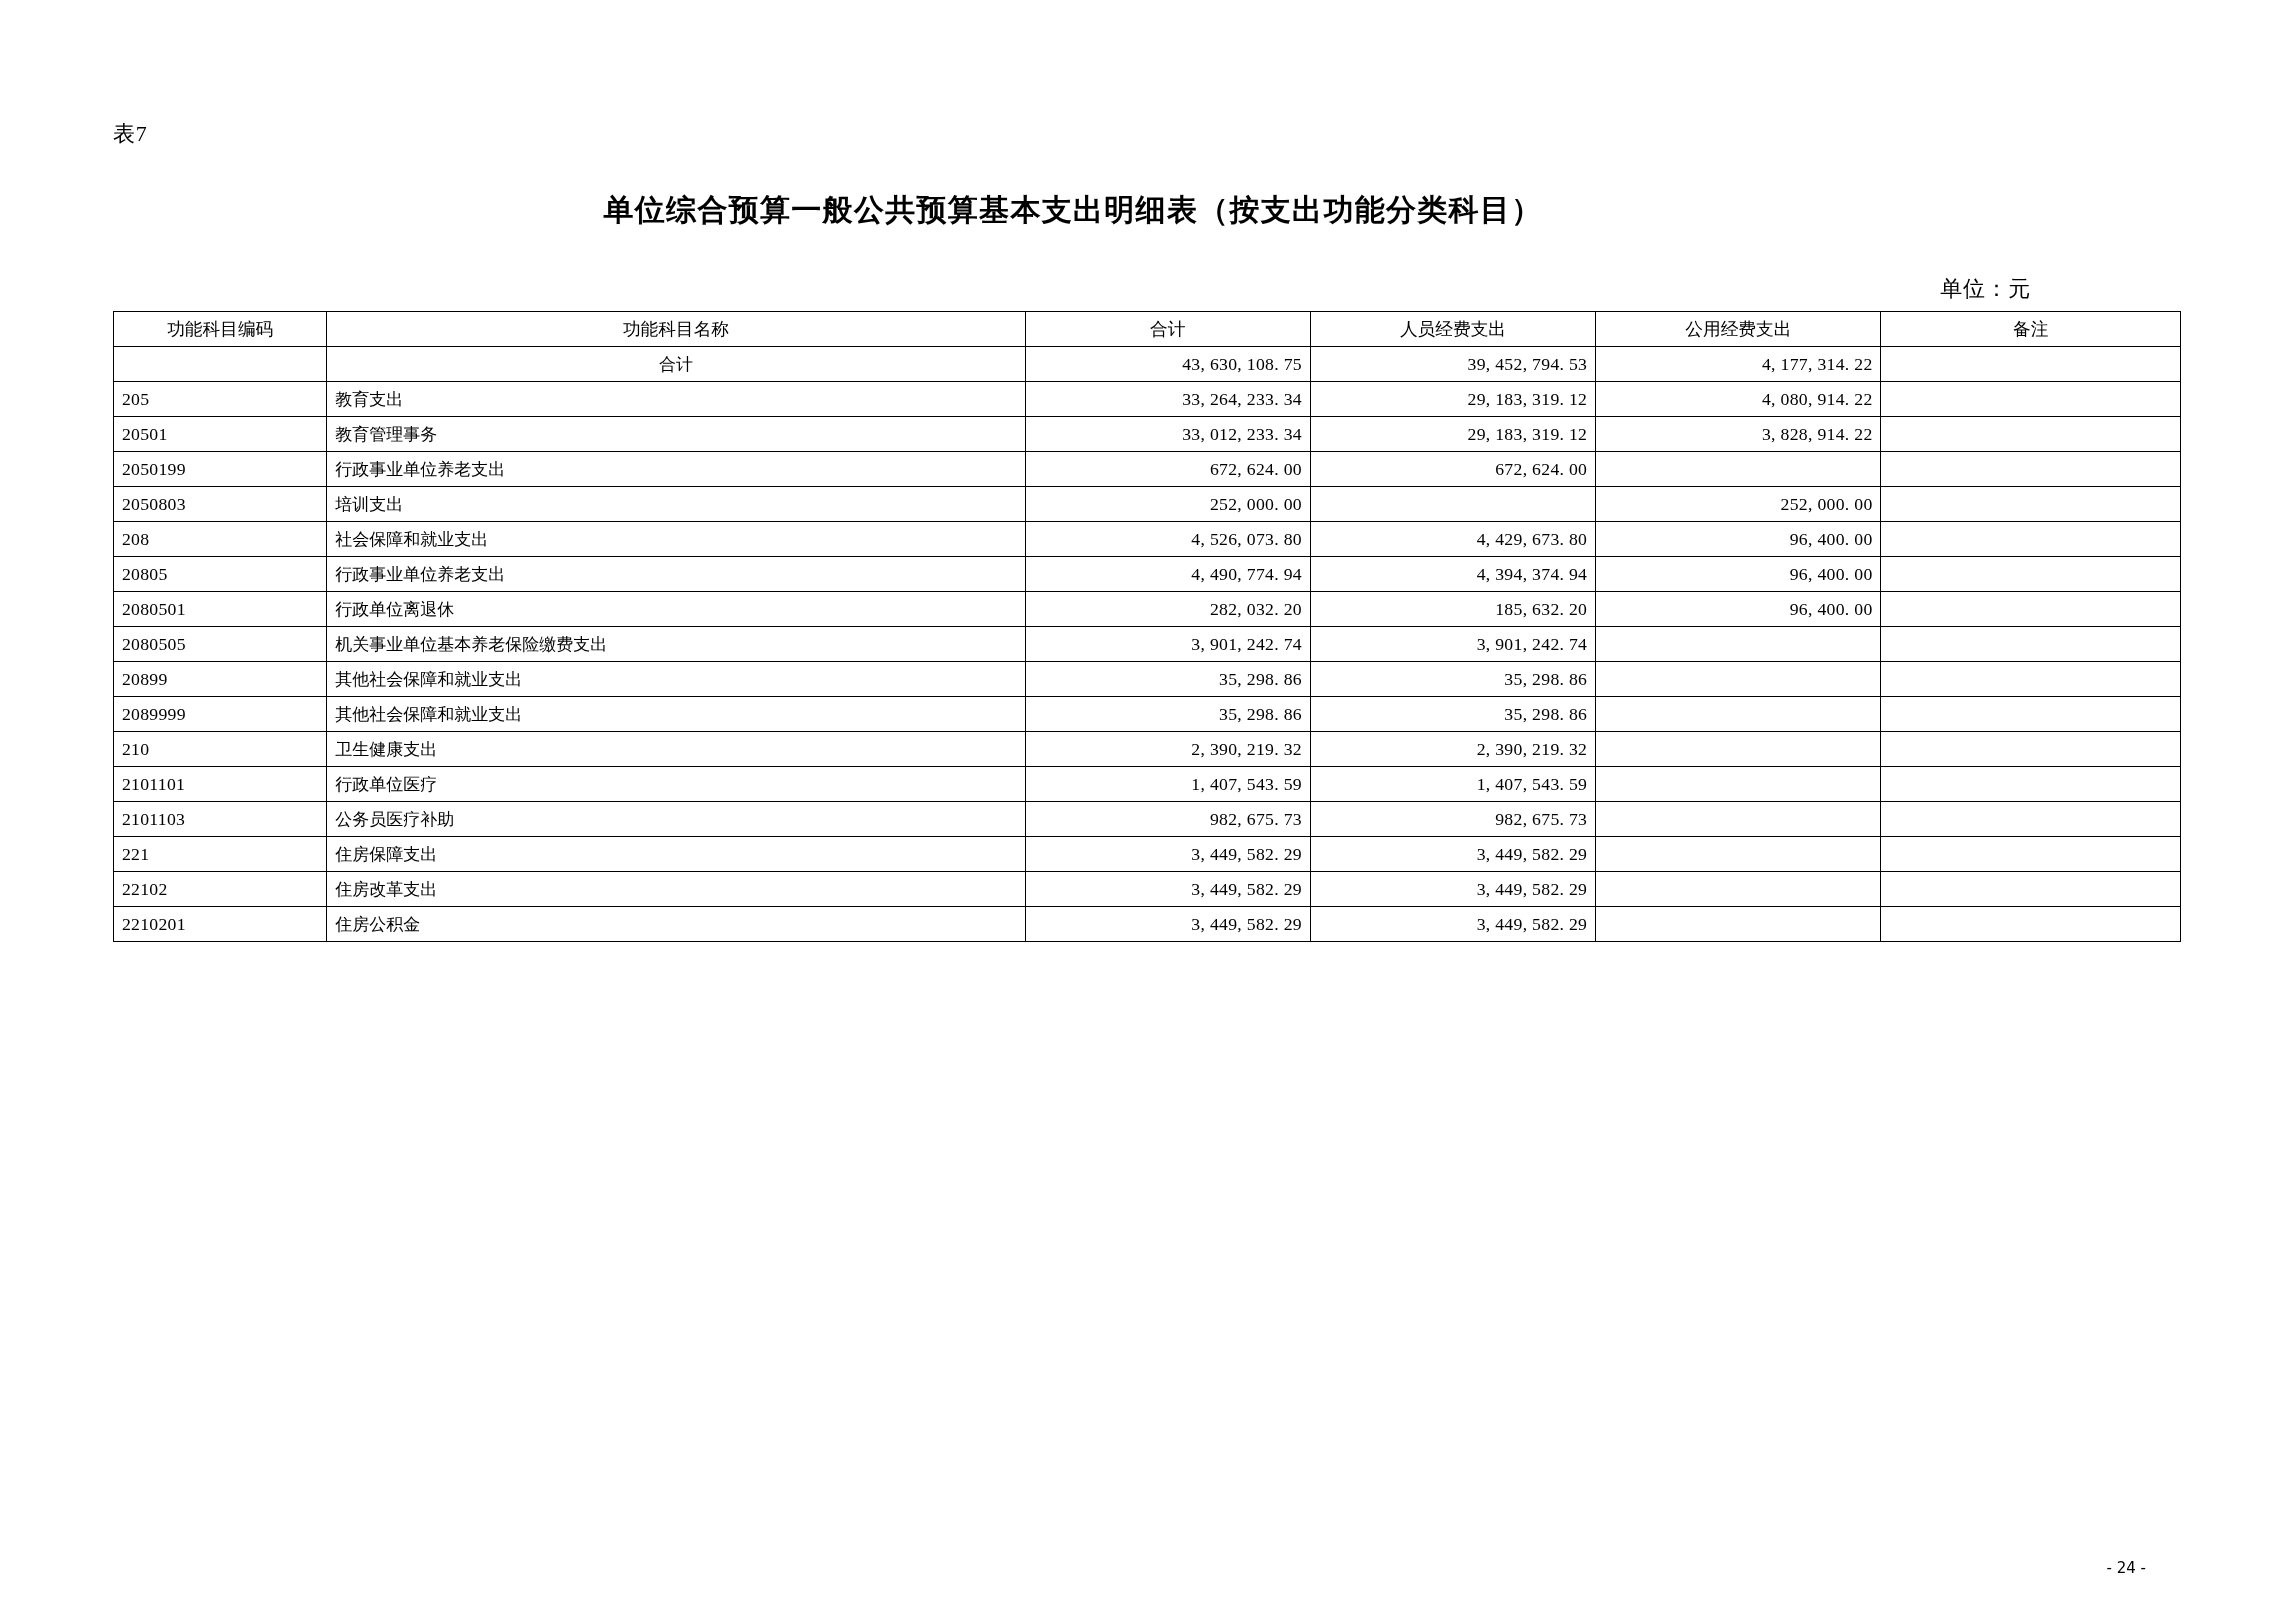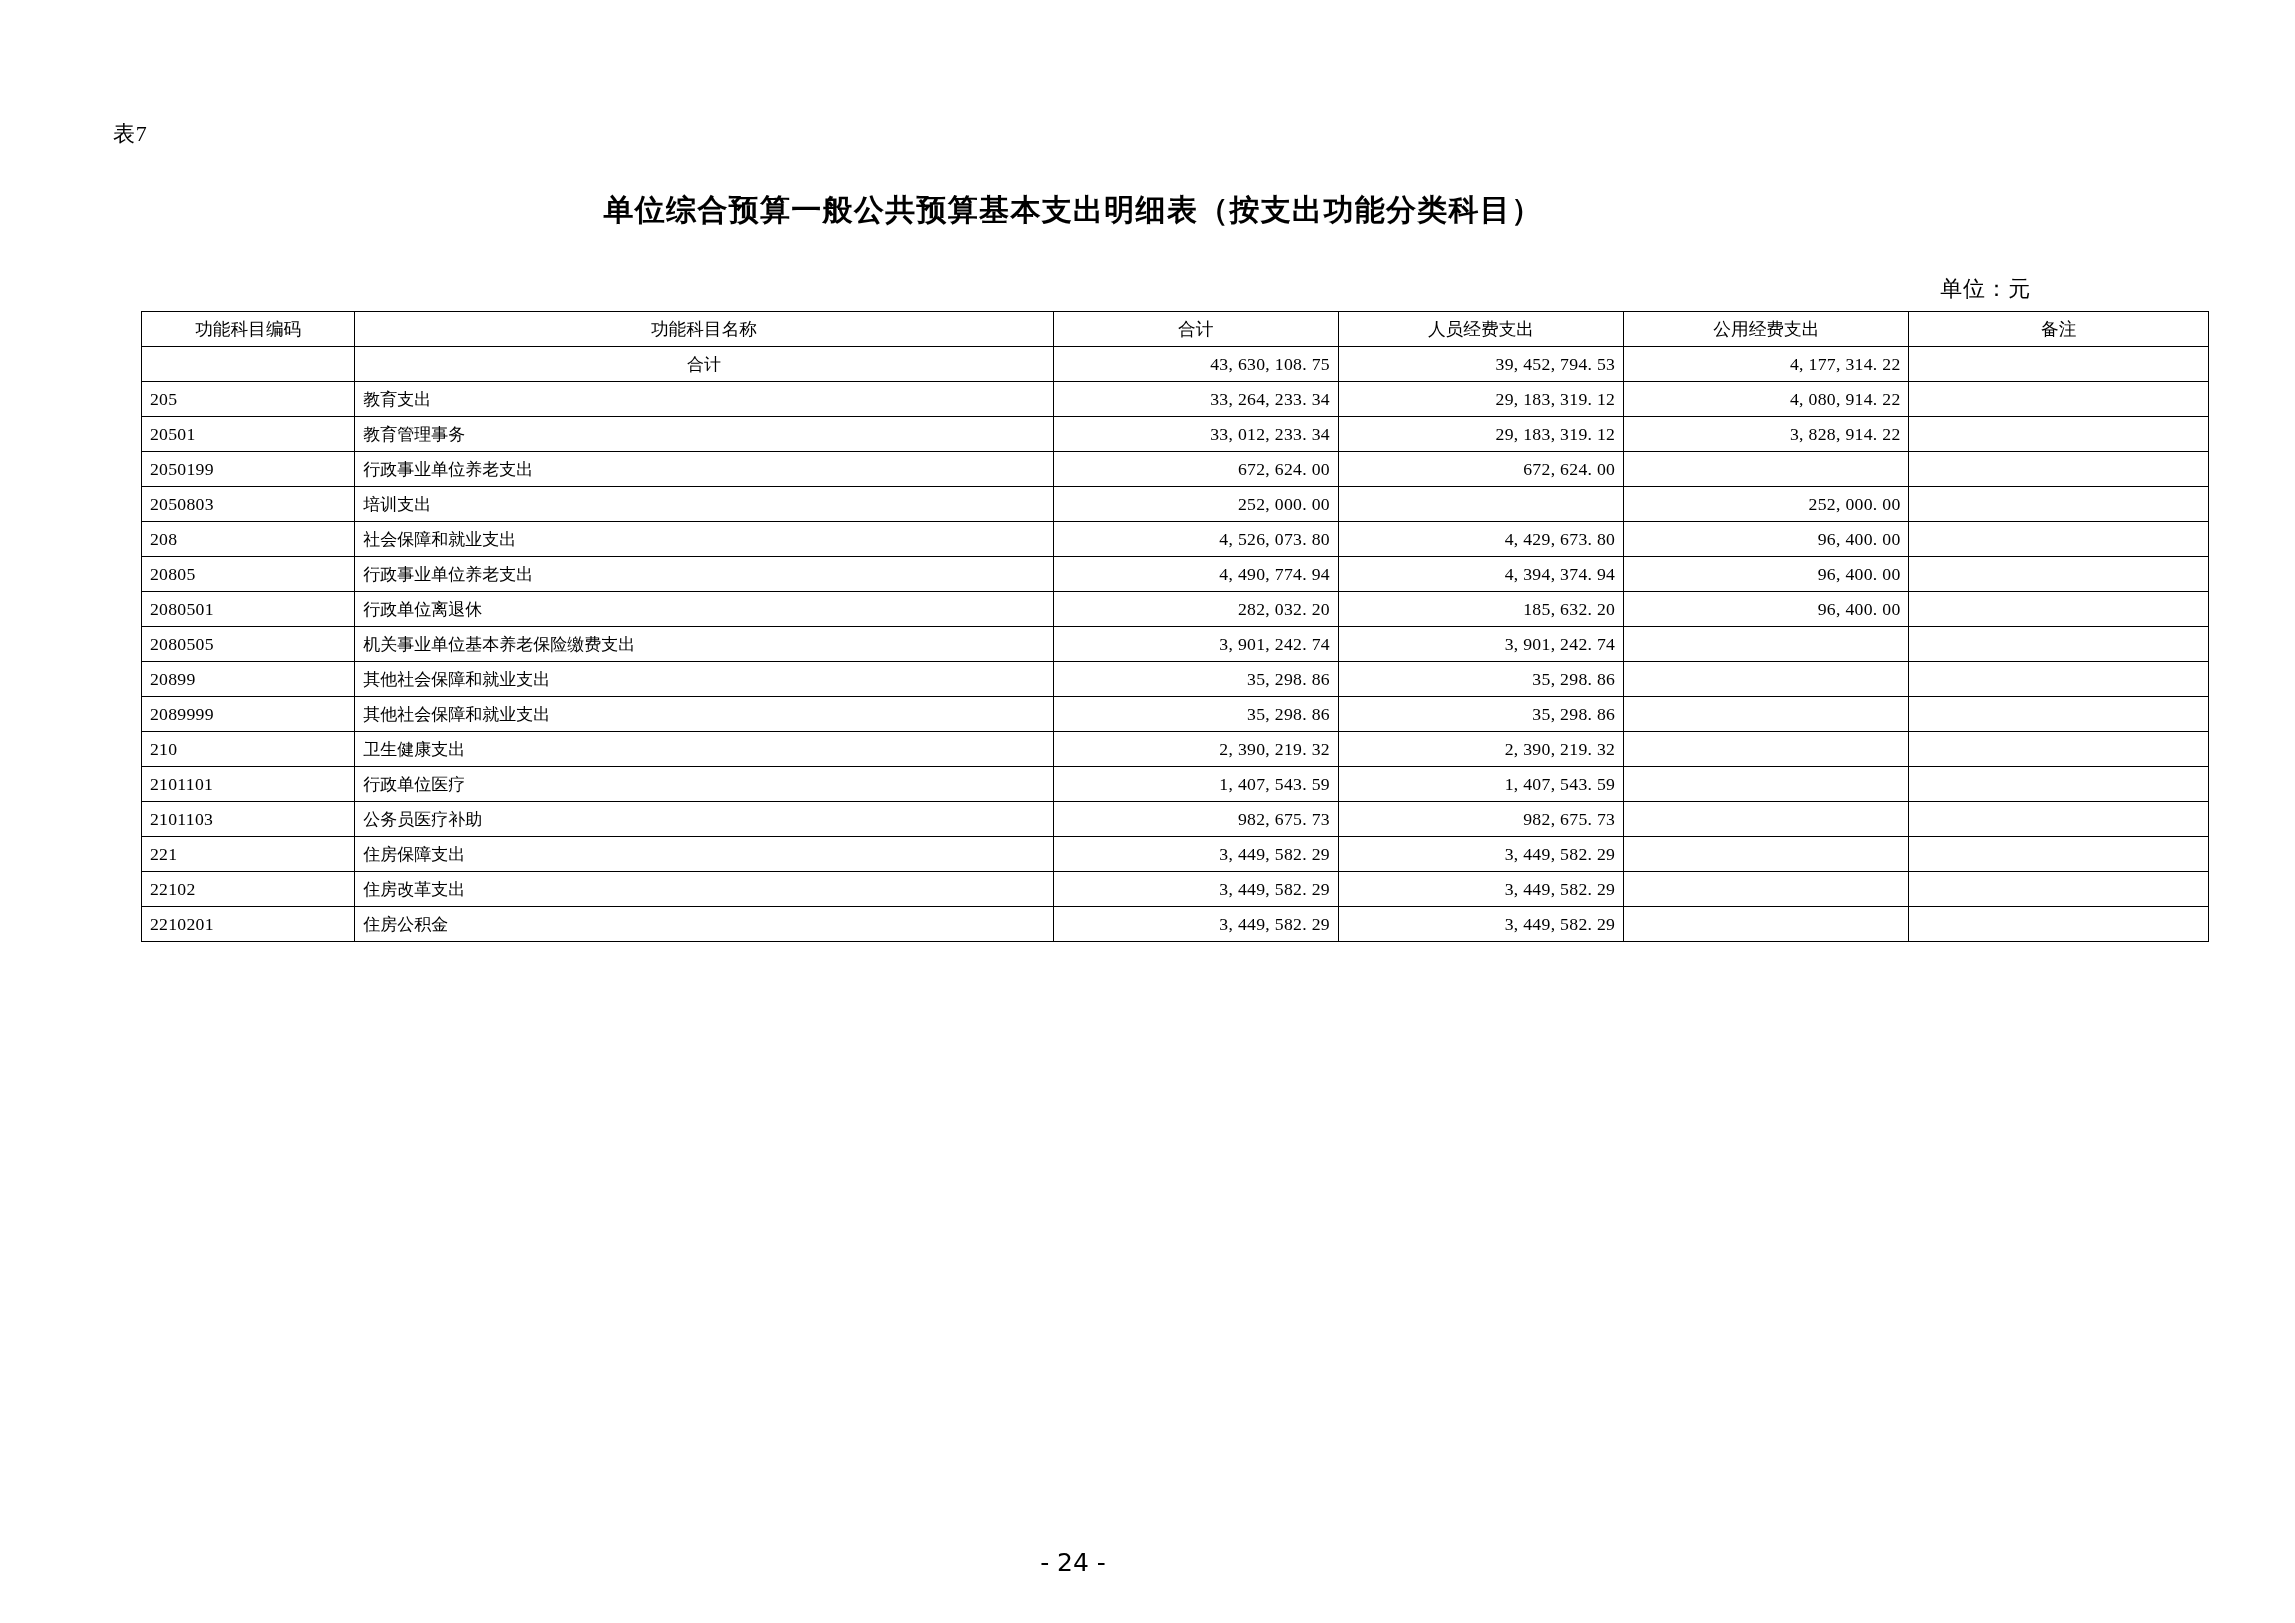--- a/index.html
+++ b/index.html
@@ -45,21 +45,20 @@
     top: 274px;
     font-size: 22px;
     font-family: "DejaVu Sans", "Liberation Sans", sans-serif;
     letter-spacing: 0.7px;
   }
   .table-wrap {
     position: absolute;
     left: 113px;
     top: 311px;
     width: 2068px;
-    margin-left: 28px;
   }
   table.budget {
     border-collapse: collapse;
     width: 100%;
     table-layout: fixed;
     font-size: 17.7px;
   }
   table.budget th,
   table.budget td {
     border: 0.7px solid #000000;
@@ -107,22 +106,22 @@
 
   .lv0 { padding-left: 0px; }
   .lv1 { padding-left: 39px; }
   .lv2 { padding-left: 79px; }
 
   .footer-page {
     position: absolute;
     left: 0;
     right: 0;
     bottom: 46px;
-    text-align: center;
-    font-size: 25px;
+    text-align: right;
+    font-size: 15px;
     font-family: "DejaVu Sans", "Liberation Sans", sans-serif;
   }
 </style>
 </head>
 <body>
 
 <div class="page">
 
   <div class="sheet-label">表7</div>
 

